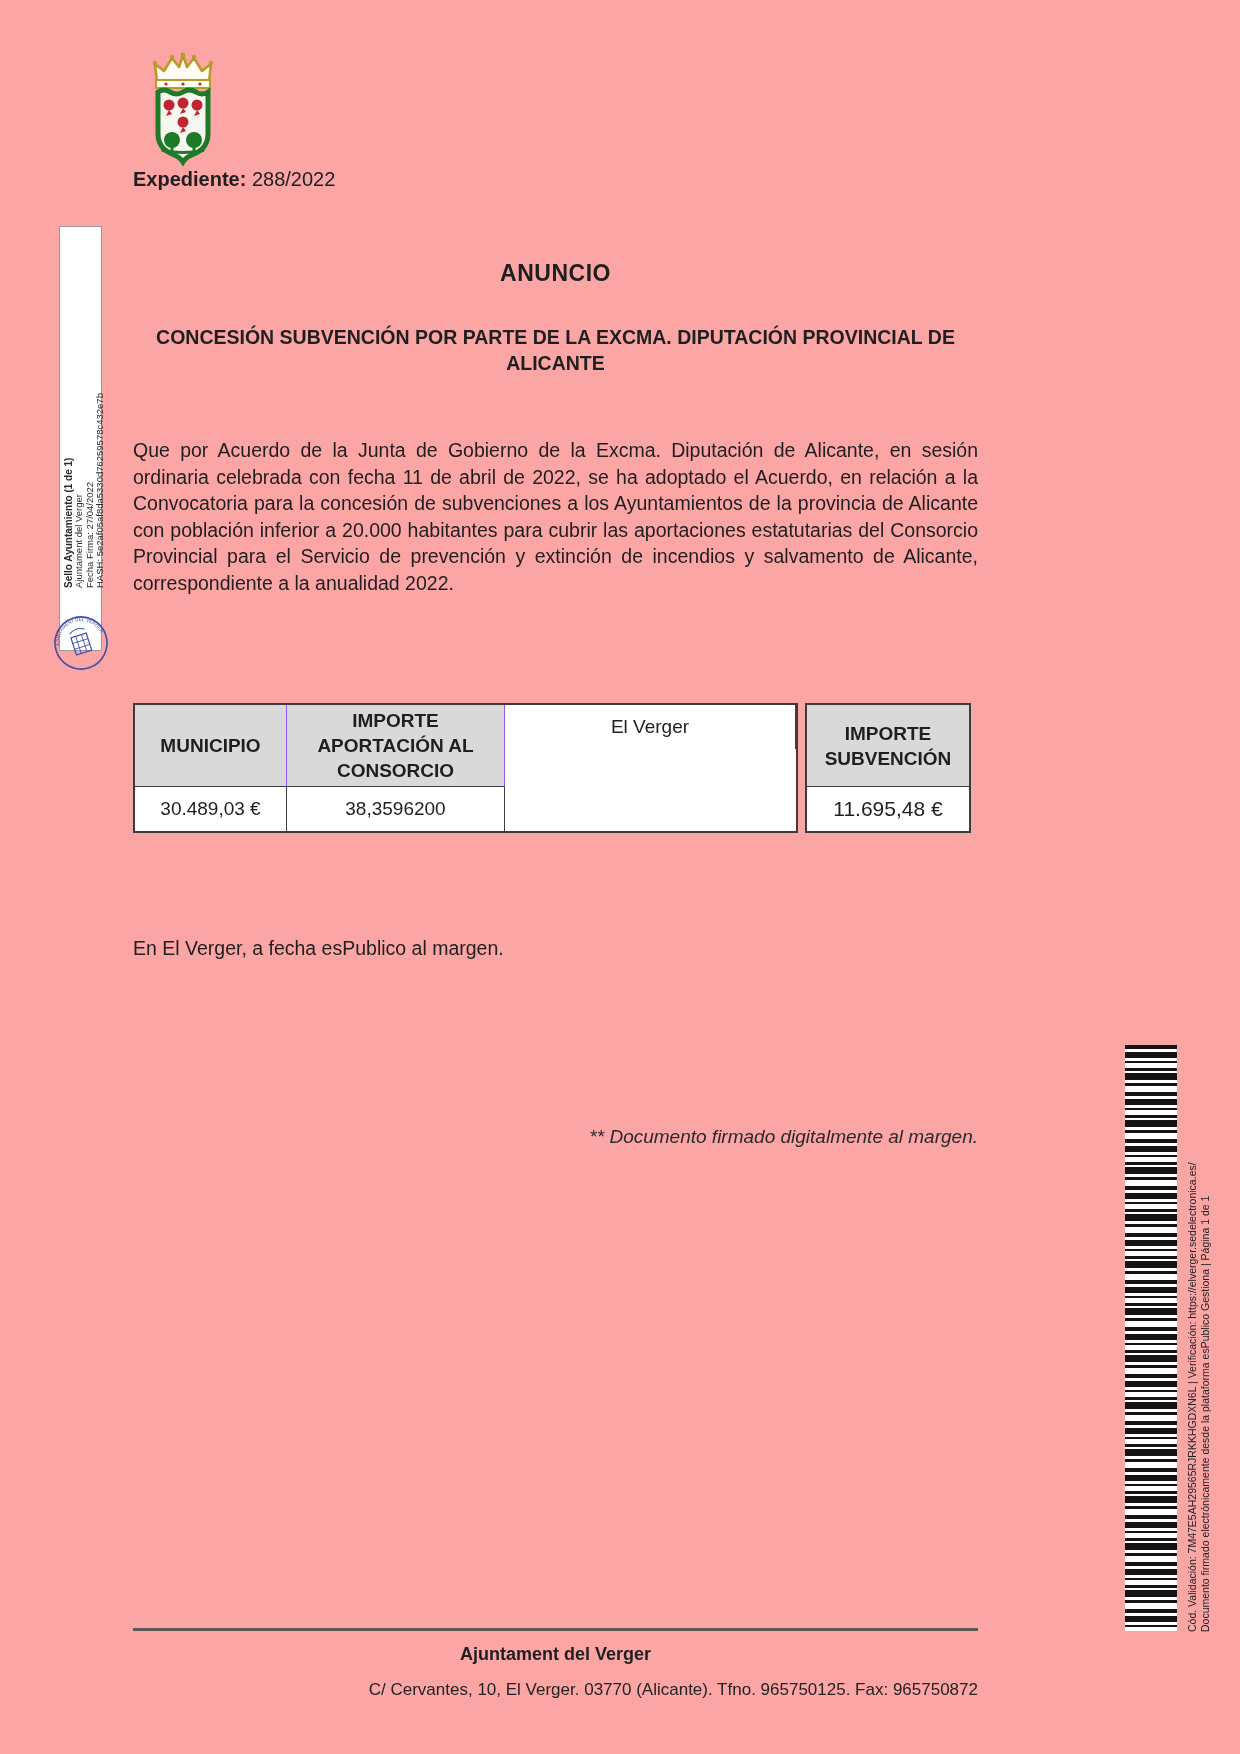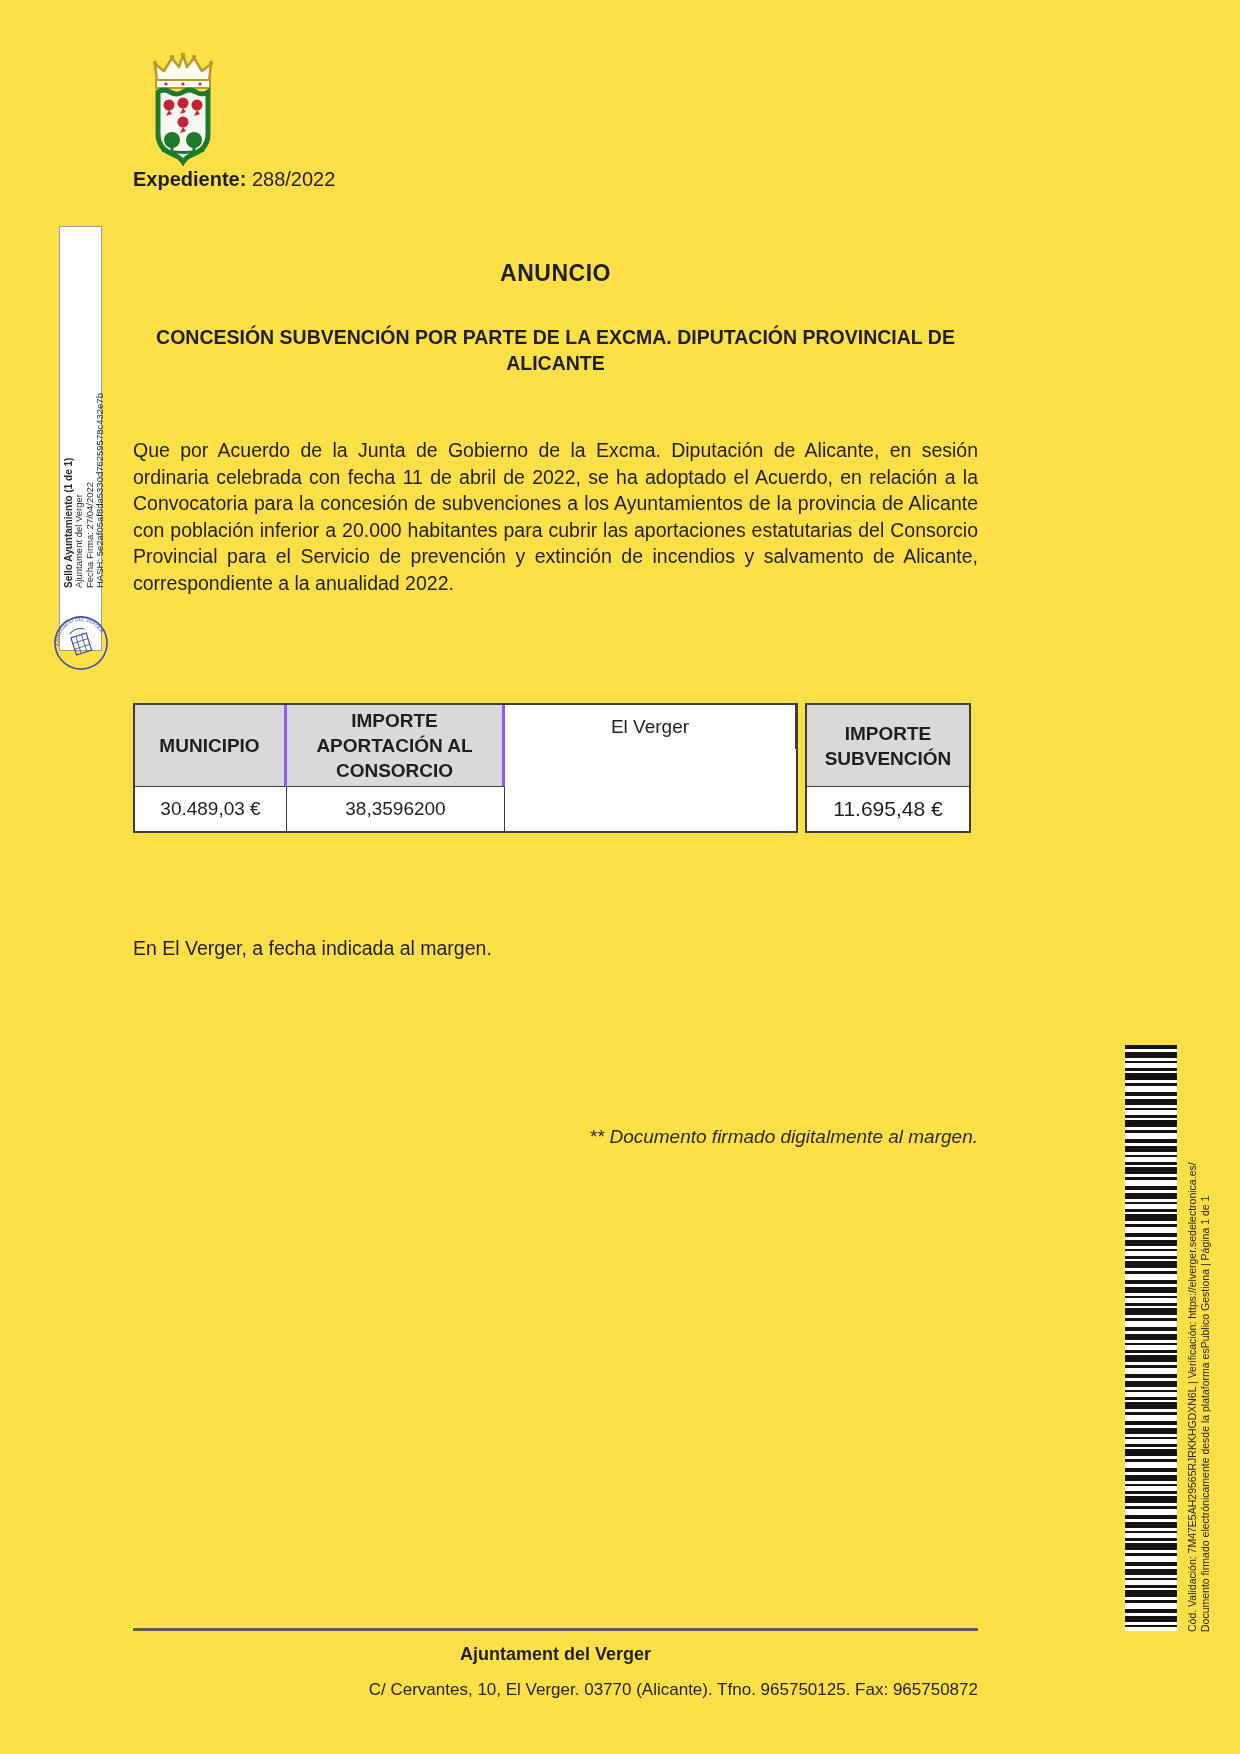--- a/index.html
+++ b/index.html
@@ -1,21 +1,21 @@
 <!DOCTYPE html>
 <html><head>
 <meta charset="utf-8">
 <style>
   * { margin:0; padding:0; box-sizing:border-box; }
   html,body { background:#888; }
   .page {
     position:relative;
     width:1240px; height:1754px;
     margin:0 auto;
-    background:#fde047;
+    background:#fca5a5;
     font-family:"Liberation Sans", sans-serif;
     color:#1f1f1f;
     overflow:hidden;
   }
 
   
   .crest { position:absolute; left:146px; top:52px; width:74px; height:114px; }
 
   
   .expediente { position:absolute; left:133px; top:168px; font-size:20px; }
@@ -54,21 +54,21 @@
   .t1 { grid-template-columns:152px 218px 291px; }
   .t2 { grid-template-columns:162px; }
   .cell {
     display:flex; align-items:center; justify-content:center;
     text-align:center; padding:2px 18px;
   }
   .th {
     background:#d9d9d9; font-weight:bold; font-size:19px; line-height:25px;
     height:82px; border-bottom:1px solid #3c3c3c;
   }
-  .t1 .th { border-right:3px solid #8b5cf6; }
+  .t1 .th { border-right:1px solid #8b5cf6; }
   .t1 .th:nth-child(3) { border-right:none; }
   .td { height:44px; font-size:19px; }
   .t1 .td { border-right:1px solid #3c3c3c; }
   .t1 .td:nth-child(6) { border-right:none; }
   .td.big-val { font-size:21px; }
 
   .place-line { position:absolute; left:133px; top:937px; font-size:19.5px; }
   .sign-note {
     position:absolute; left:133px; top:1085px; width:845px;
     text-align:right; font-style:italic; font-size:19px; color:#2a2a2a;margin-top:41px;
@@ -177,21 +177,21 @@
       <div class="cell td">El Verger</div>
       <div class="cell td">30.489,03 €</div>
       <div class="cell td">38,3596200</div>
     </div>
     <div class="tbl t2">
       <div class="cell th">IMPORTE SUBVENCIÓN</div>
       <div class="cell td big-val">11.695,48 €</div>
     </div>
   </div>
 
-  <div class="place-line">En El Verger, a fecha indicada al margen.</div>
+  <div class="place-line">En El Verger, a fecha esPublico al margen.</div>
   <div class="sign-note">** Documento firmado digitalmente al margen.</div>
 
   <div class="barcode"></div>
   <div class="right-rot">
     <div>Cód. Validación: 7M47E5AH29565RJRKKHGDXN6L | Verificación: https://elverger.sedelectronica.es/</div>
     <div>Documento firmado electrónicamente desde la plataforma esPublico Gestiona | Página 1 de 1</div>
   </div>
 
   <div class="footer-rule"></div>
   <div class="footer-name">Ajuntament del Verger</div>

